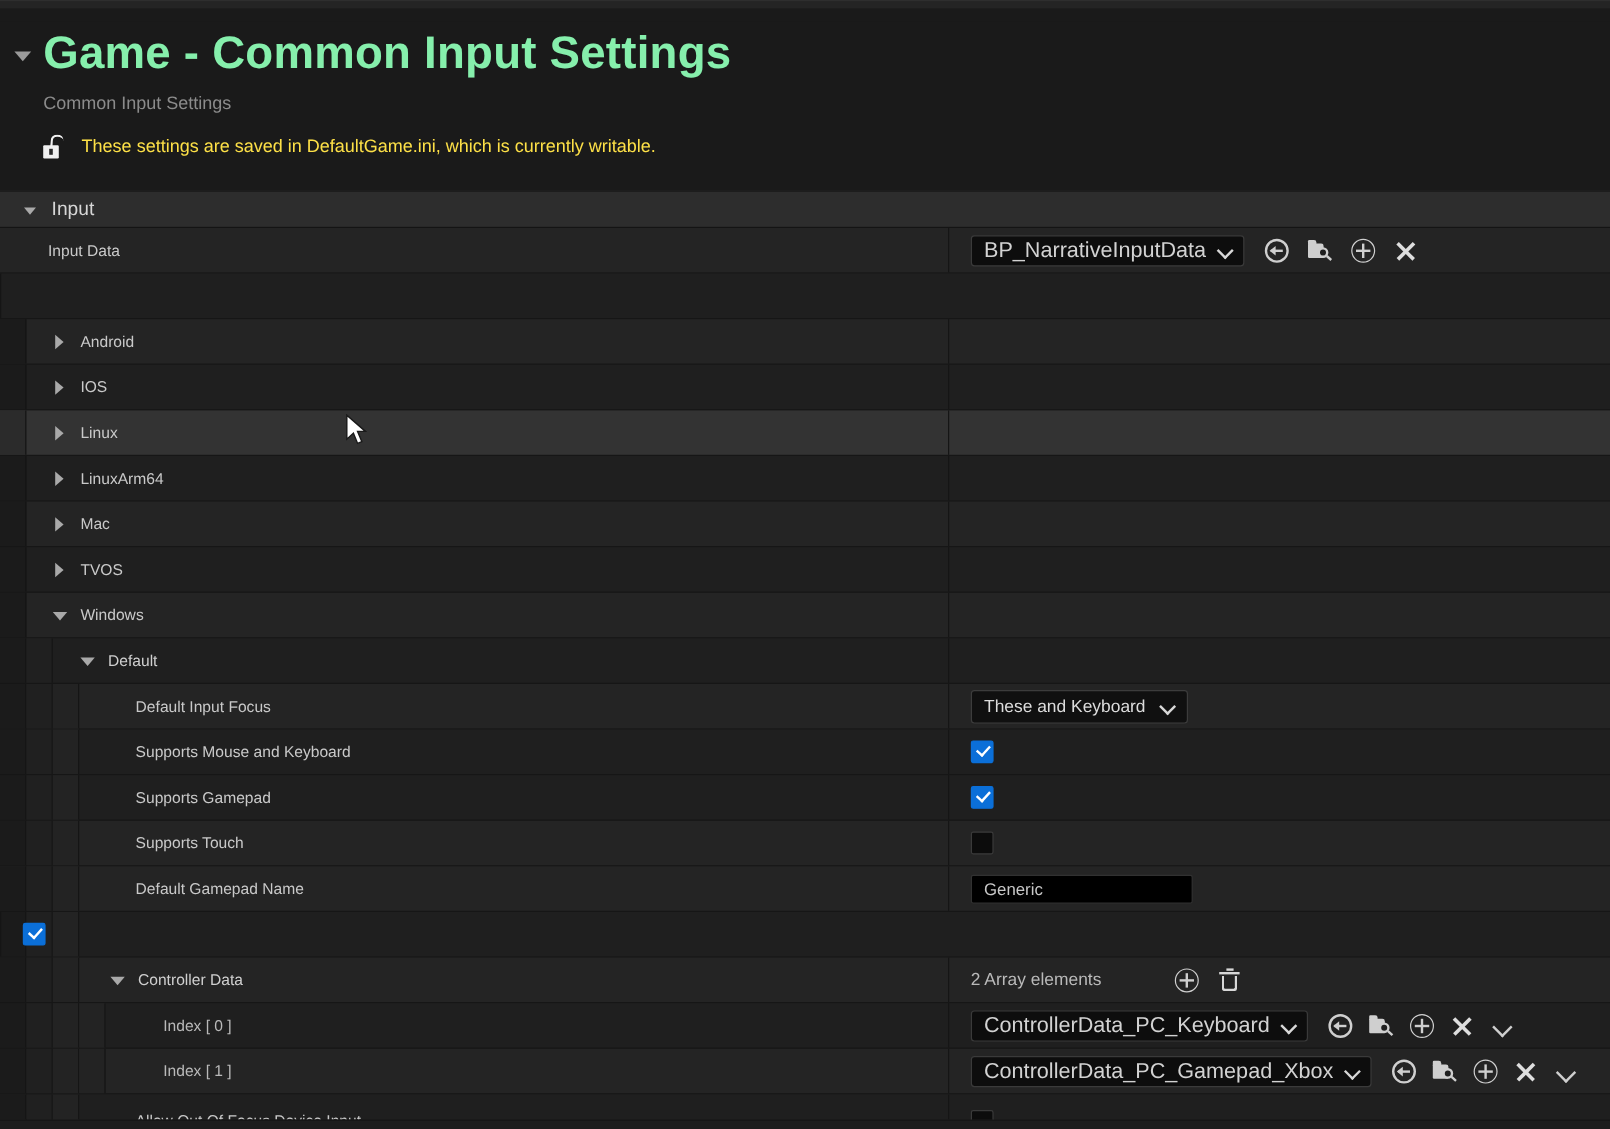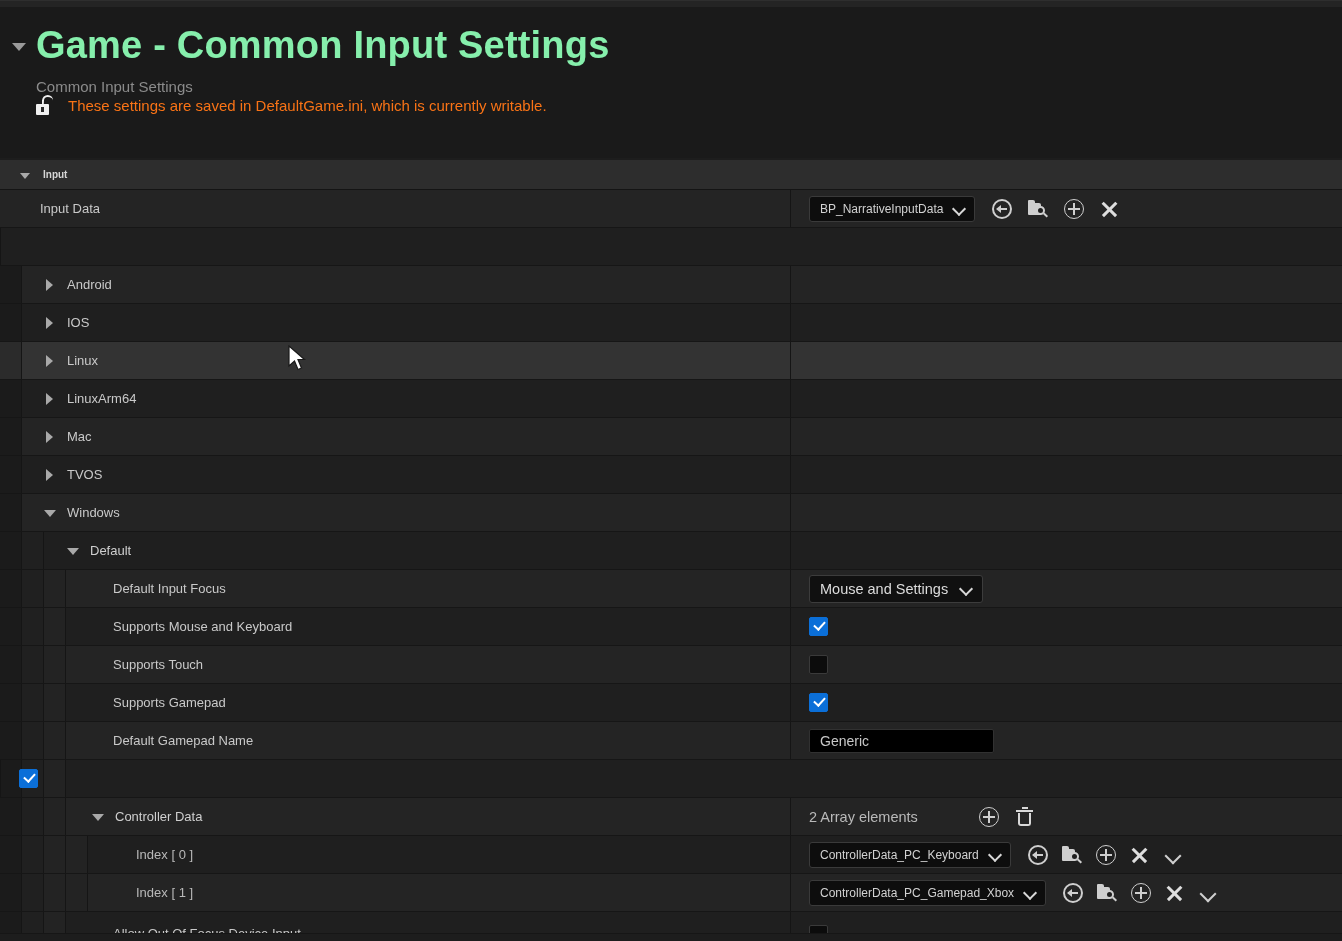--- a/index.html
+++ b/index.html
@@ -73,22 +73,23 @@
     margin-left: 24px;
     margin-top: 10px;
     font-size: 15px;
     color: #8b8b8b;
   }
 
   .saved-note {
     display: flex;
     align-items: center;
     margin-left: 22px;
+    margin-top: 17px;
     font-size: 15px;
-    color: #f97316;
+    color: #fde047;
   }
   .lock-icon {
     width: 22px; height: 20px;
     position: relative;
     margin-right: 12px;
     flex: 0 0 auto;
   }
   .lock-icon .body {
     position: absolute;
     left: 2px; bottom: 0;
@@ -174,22 +175,22 @@
     padding-left: 18px;
     border-left: 1px solid #151515;
   }
 
   .label {
     font-size: 13px;
     color: #c9c9c9;
     white-space: nowrap;
   }
   .label.cat-label {
-    font-size: 10px;
-    font-weight: bold;
+    font-size: 16px;
+    font-weight: normal;
     color: #d6d6d6;
   }
   .label.group-label { color: #cfcfcf; }
   .label.idx { color: #b9b9b9; }
 
   
   .tri {
     width: 16px; height: 16px;
     position: relative;
     flex: 0 0 auto;
@@ -218,21 +219,21 @@
     height: 26px;
     background: #0d0d0d;
     border: 1px solid #3a3a3a;
     border-radius: 3px;
     display: flex;
     align-items: center;
     padding: 0 8px 0 10px;
     gap: 10px;
   }
   .asset-picker .txt {
-    font-size: 12px;
+    font-size: 18px;
     color: #d2d2d2;
     white-space: nowrap;
   }
 
   .chev {
     width: 13px; height: 13px;
     position: relative;
     flex: 0 0 auto;
   }
   .chev::after {
@@ -610,68 +611,68 @@
           <span class="guide"></span>
           <span class="guide g2"></span>
           <span class="guide g3"></span>
         </div>
       <div class="name-cell">
         <div style="width:113px"></div>
         <div class="label">Default Input Focus</div>
       </div>
       <div class="value-cell">
         <div class="combo">
-          <span class="txt">Mouse and Settings</span>
+          <span class="txt">These and Keyboard</span>
           <span class="chev"></span>
         </div>
       </div>
     </div>
 
     <div class="row band-b row-h38">
       <div class="guides">
           <span class="guide"></span>
           <span class="guide g2"></span>
           <span class="guide g3"></span>
         </div>
       <div class="name-cell">
         <div style="width:113px"></div>
         <div class="label">Supports Mouse and Keyboard</div>
       </div>
       <div class="value-cell">
         <span class="checkbox on"></span>
       </div>
     </div>
 
+    <div class="row band-b row-h38">
+      <div class="guides">
+          <span class="guide"></span>
+          <span class="guide g2"></span>
+          <span class="guide g3"></span>
+        </div>
+      <div class="name-cell">
+        <div style="width:113px"></div>
+        <div class="label">Supports Gamepad</div>
+      </div>
+      <div class="value-cell">
+        <span class="checkbox on"></span>
+      </div>
+    </div>
+
     <div class="row band-a row-h38">
       <div class="guides">
           <span class="guide"></span>
           <span class="guide g2"></span>
           <span class="guide g3"></span>
         </div>
       <div class="name-cell">
         <div style="width:113px"></div>
         <div class="label">Supports Touch</div>
       </div>
       <div class="value-cell">
         <span class="checkbox"></span>
-      </div>
-    </div>
-
-    <div class="row band-b row-h38">
-      <div class="guides">
-          <span class="guide"></span>
-          <span class="guide g2"></span>
-          <span class="guide g3"></span>
-        </div>
-      <div class="name-cell">
-        <div style="width:113px"></div>
-        <div class="label">Supports Gamepad</div>
-      </div>
-      <div class="value-cell">
-        <span class="checkbox on"></span>
       </div>
     </div>
 
     <div class="row band-a row-h38">
       <div class="guides">
           <span class="guide"></span>
           <span class="guide g2"></span>
           <span class="guide g3"></span>
         </div>
       <div class="name-cell">

